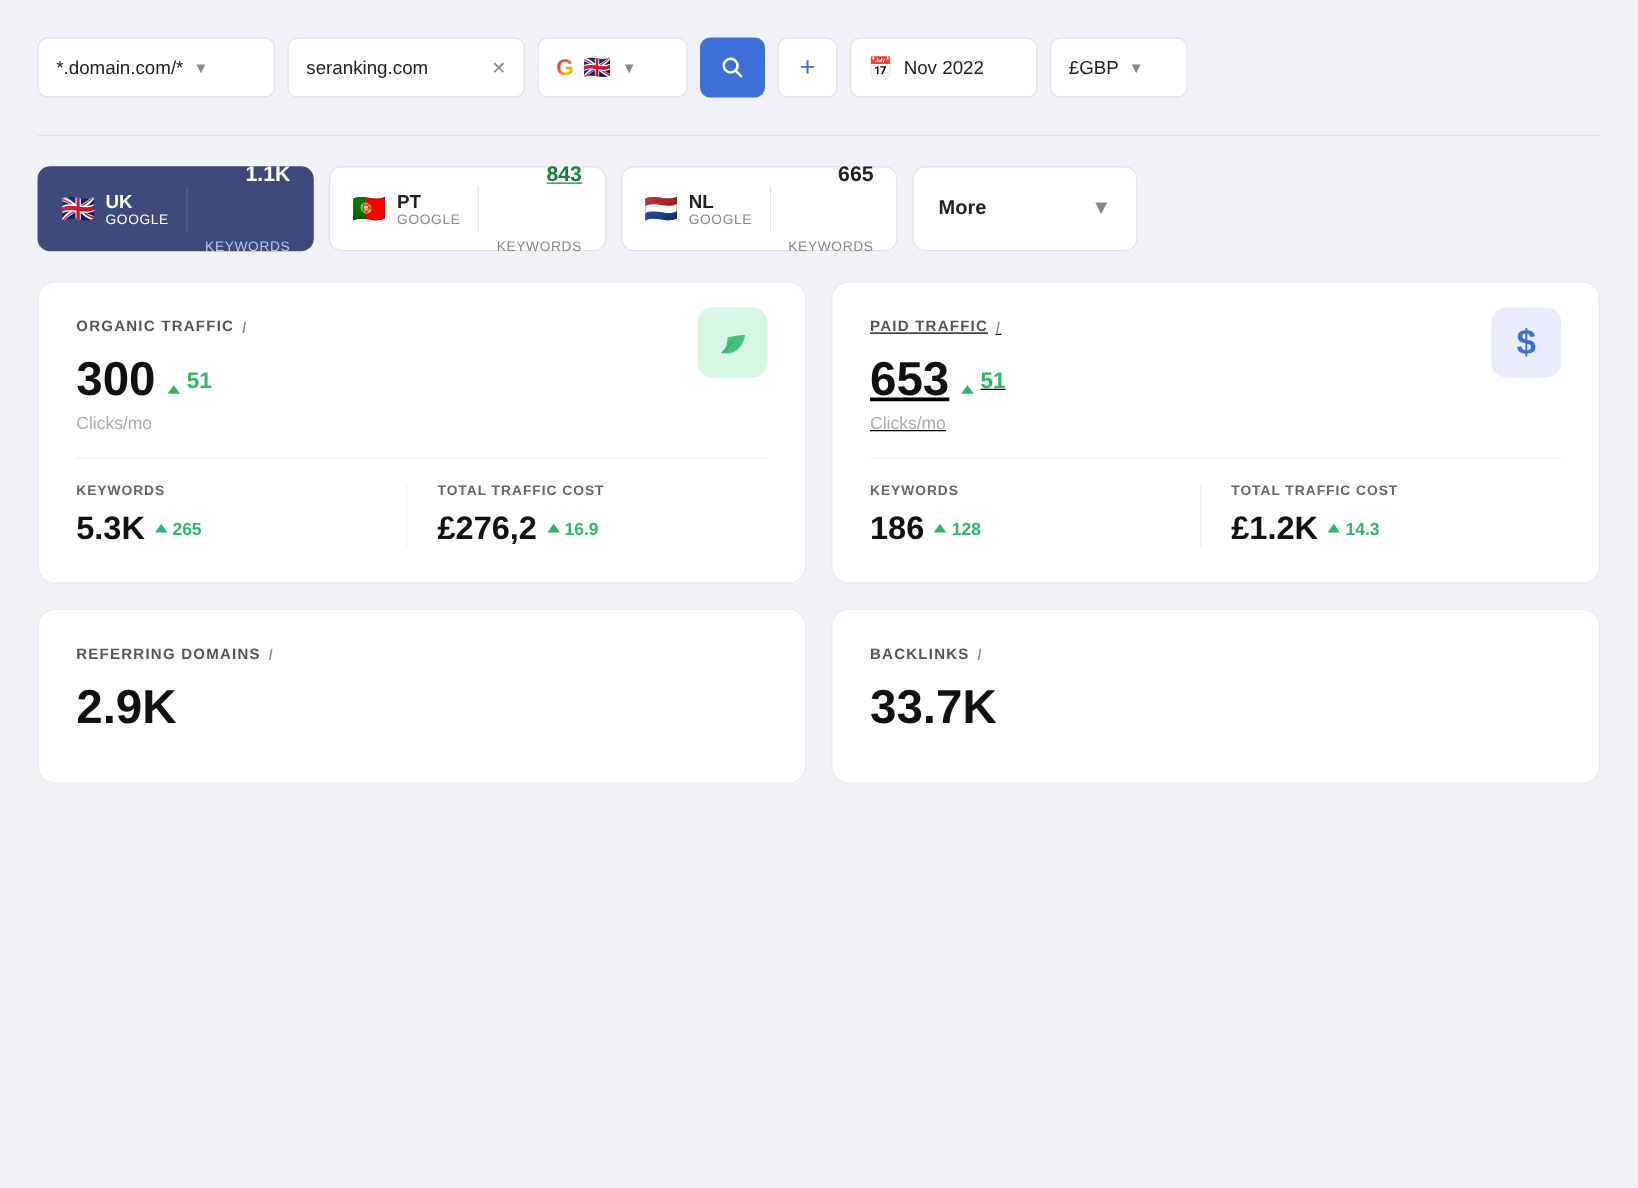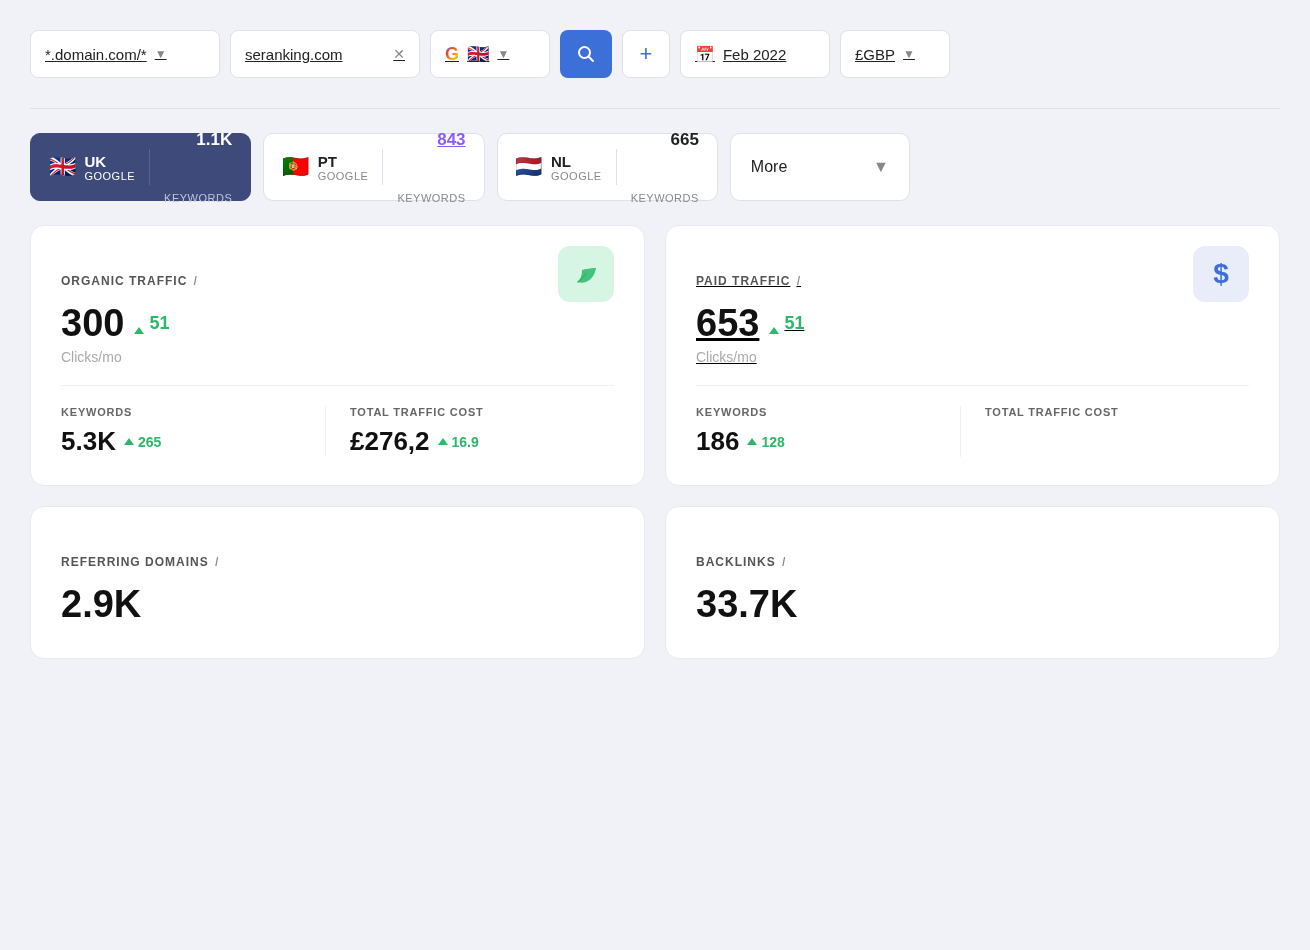--- a/index.html
+++ b/index.html
@@ -28,21 +28,20 @@
       background: #fff;
       border: 1.5px solid #dde1ea;
       border-radius: 8px;
       padding: 0 14px;
       height: 48px;
       font-size: 15px;
       color: #222;
       cursor: pointer;
       gap: 8px;
       white-space: nowrap;
-      text-decoration: underline;
     }
     .toolbar-item .chevron {
       color: #888;
       font-size: 12px;
     }
     .toolbar-item.domain-selector {
       min-width: 190px;
     }
     .toolbar-item.site-selector {
       min-width: 190px;
@@ -191,21 +190,21 @@
       background: #fff;
       border: 1.5px solid #dde1ea;
       border-radius: 10px;
       padding: 0 20px;
       height: 68px;
       cursor: pointer;
       gap: 10px;
       min-width: 180px;
       font-size: 16px;
       color: #222;
-      font-weight: 400;
+      font-weight: 700;
     }
     .more-dropdown .chevron {
       margin-left: auto;
       color: #888;
     }
 
     
     .cards-grid {
       display: grid;
       grid-template-columns: 1fr 1fr;
@@ -217,24 +216,22 @@
       padding: 28px 30px;
       border: 1px solid #e8eaf0;
     }
     .card-title {
       font-size: 12px;
       font-weight: 700;
       color: #555;
       text-transform: uppercase;
       letter-spacing: 1px;
       display: flex;
-      align-items: center;
       gap: 6px;
       margin-bottom: 14px;
-      margin-top: 19px;
     }
     .card-title .info-icon {
       font-size: 13px;
       color: #888;
       font-style: italic;
       font-weight: 400;
       cursor: pointer;
     }
     .card-icon-bubble {
       width: 56px;
@@ -374,21 +371,21 @@
         <line x1="12.5" y1="12.5" x2="17" y2="17" stroke="white" stroke-width="2" stroke-linecap="round"></line>
       </svg>
     </button>
 
     <button class="add-btn">
       <span>+</span>
     </button>
 
     <div class="toolbar-item date-selector">
       <span style="font-size:16px;">📅</span>
-      <span>Feb 2022</span>
+      <span>Nov 2022</span>
     </div>
 
     <div class="toolbar-item currency-selector">
       <span>£GBP</span>
       <span class="chevron">▼</span>
     </div>
   </div>
 
   <div class="divider"></div>
 
@@ -408,21 +405,21 @@
     </div>
 
     <div class="country-tab">
       <span class="country-tab-flag">🇵🇹</span>
       <div class="country-tab-info">
         <span class="country-tab-name" style="color:#222;">PT</span>
         <span class="country-tab-sublabel">GOOGLE</span>
       </div>
       <div class="country-tab-divider"></div>
       <div class="country-tab-count">
-        <span class="country-tab-num" style="color:#8b5cf6;text-decoration:underline;">843</span>
+        <span class="country-tab-num" style="color:#15803d;text-decoration:underline;">843</span>
         <span class="country-tab-kw">KEYWORDS</span>
       </div>
     </div>
 
     <div class="country-tab">
       <span class="country-tab-flag">🇳🇱</span>
       <div class="country-tab-info">
         <span class="country-tab-name" style="color:#222;">NL</span>
         <span class="country-tab-sublabel">GOOGLE</span>
       </div>
@@ -522,20 +519,27 @@
           <div class="card-metric-value">
             <span>186</span>
             <span class="delta">
               <span class="arrow-up"></span>
               <span>128</span>
             </span>
           </div>
         </div>
         <div class="card-metric" style="padding-left:24px;">
           <div class="card-metric-label">TOTAL TRAFFIC COST</div>
+          <div class="card-metric-value">
+            <span>£1.2K</span>
+            <span class="delta">
+              <span class="arrow-up"></span>
+              <span>14.3</span>
+            </span>
+          </div>
         </div>
       </div>
     </div>
 
   </div>
 
   <div class="bottom-cards">
 
     <div class="bottom-card">
       <div class="card-title">

